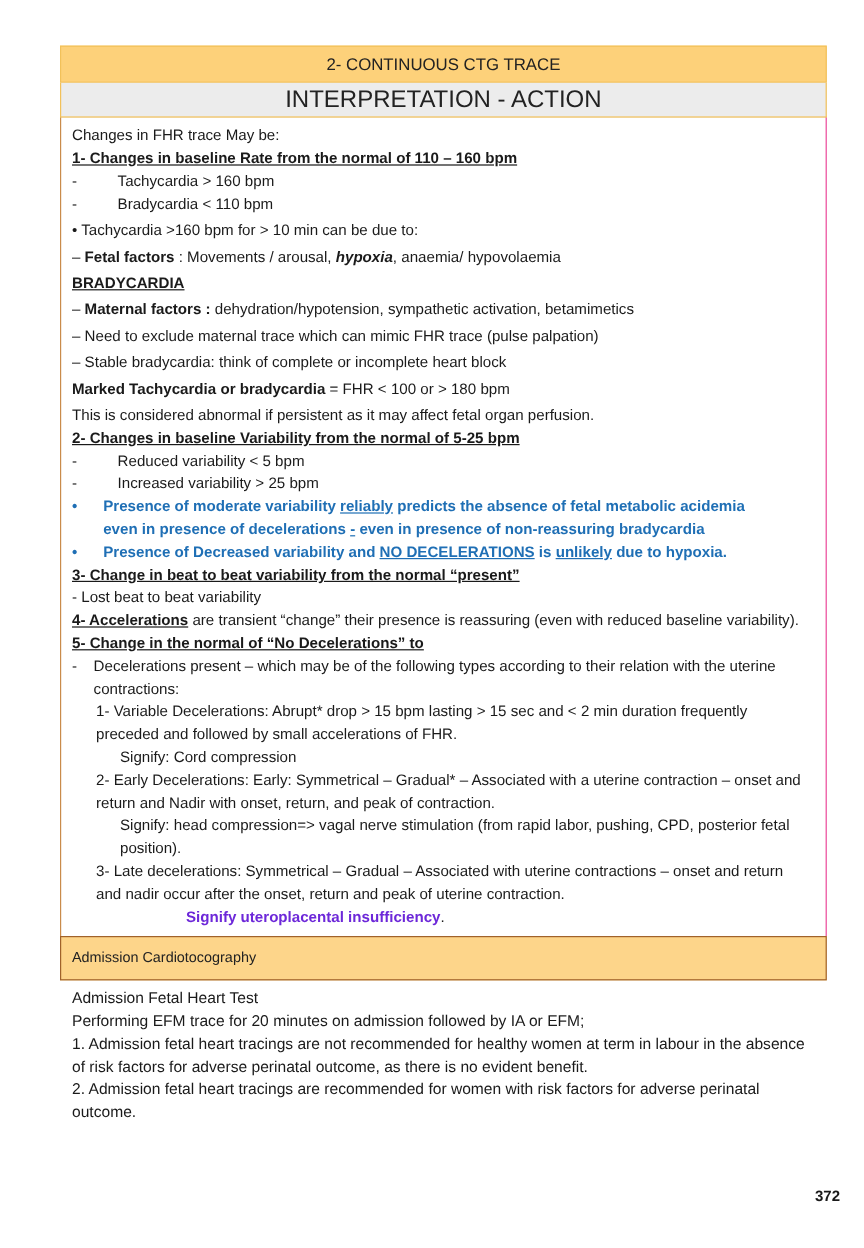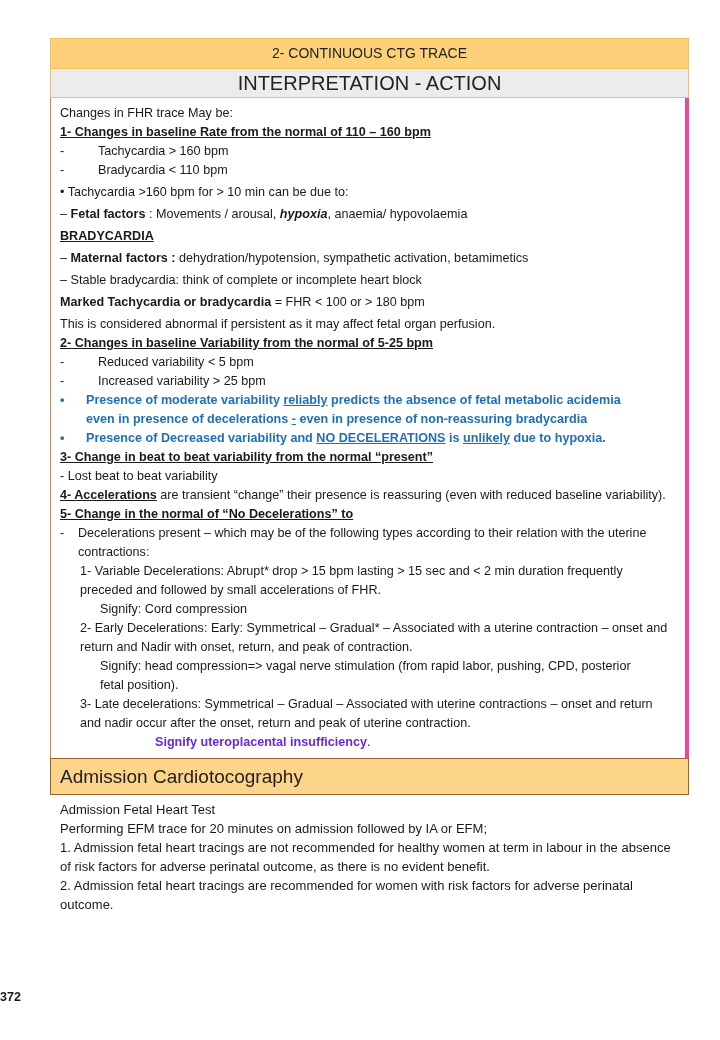--- a/index.html
+++ b/index.html
@@ -11,58 +11,59 @@
   .hdr1 {
     height: 29px; background: #fdd17a; border: 1px solid #f2c15a;
     text-align: center; font-size: 14px; line-height: 29px; color: #222;
   }
   .hdr2 {
     height: 28px; background: #ececec; border-left: 1px solid #f2c15a; border-right: 1px solid #f2c15a;
     border-bottom: 1px solid #f2c15a;
     text-align: center; font-size: 20px; line-height: 28px; color: #222;
   }
   .body-box {
-    border-left: 1px solid #c98b4a; border-right: 4px solid #ec4899;
+    border-left: 1px solid #c98b4a; border-right: 1px solid #ec4899;
     padding: 6px 8px 6px 9px; font-size: 12.6px; line-height: 19px;
   }
   .line { white-space: nowrap; }
   .wrap { white-space: normal; }
   .gap { margin-top: 3px; }
   b, .b { font-weight: bold; }
   u { }
   .dash { display: inline-block; width: 18px; }
   .bullet { display: inline-block; width: 26px; }
   .blue { color: #1f6fb5; font-weight: bold; }
   .red { color: #6d28d9; font-weight: bold; }
   .ind2 { padding-left: 20px; }
   .ind3 { padding-left: 40px; }
   .ind4 { padding-left: 95px; }
   .hdr3 {
     height: 35px; background: #fdd58a; border: 1px solid #a0622a;
-    font-size: 19px; line-height: 35px; padding-left: 9px; color: #222;
+    font-size: 12px; line-height: 35px; padding-left: 9px; color: #222;
   }
   .after { padding: 5px 10px 0 10px; font-size: 13px; line-height: 19px; }
-  .pagenum { position: absolute; top: 990px; left: 0; width: 700px; text-align: left; font-weight: bold; font-size: 12.5px; }
+  .pagenum { position: absolute; top: 990px; left: 0; width: 700px; text-align: right; font-weight: bold; font-size: 12.5px; }
 </style>
 </head>
 <body>
 
 <div class="page">
   <div class="hdr1">2- CONTINUOUS CTG TRACE</div>
   <div class="hdr2">INTERPRETATION - ACTION</div>
 
   <div class="body-box">
     <div class="line">Changes in FHR trace May be:</div>
     <div class="line b"><u>1- Changes in baseline Rate from the normal of 110 – 160 bpm</u></div>
     <div class="line"><span class="dash">-</span><span class="ind2">Tachycardia &gt; 160 bpm</span></div>
     <div class="line"><span class="dash">-</span><span class="ind2">Bradycardia &lt; 110 bpm</span></div>
     <div class="line gap"><span>• </span><span>Tachycardia &gt;160 bpm for &gt; 10 min can be due to:</span></div>
     <div class="line gap"><span>– </span><b>Fetal factors</b><span> : Movements / arousal, </span><b><i>hypoxia</i></b><span>, anaemia/ hypovolaemia</span></div>
     <div class="line gap b"><u>BRADYCARDIA</u></div>
     <div class="line gap"><span>– </span><b>Maternal factors :</b><span> dehydration/hypotension, sympathetic activation, betamimetics</span></div>
+    <div class="line gap">– Need to exclude maternal trace which can mimic FHR trace (pulse palpation)</div>
     <div class="line gap">– Stable bradycardia: think of complete or incomplete heart block</div>
     <div class="line gap"><b>Marked Tachycardia or bradycardia</b><span> = FHR &lt; 100 or &gt; 180 bpm</span></div>
     <div class="line gap">This is considered abnormal if persistent as it may affect fetal organ perfusion.</div>
     <div class="line b"><u>2- Changes in baseline Variability from the normal of 5-25 bpm</u></div>
     <div class="line"><span class="dash">-</span><span class="ind2">Reduced variability &lt; 5 bpm</span></div>
     <div class="line"><span class="dash">-</span><span class="ind2">Increased variability &gt; 25 bpm</span></div>
     <div class="line blue"><span class="bullet">•</span><span>Presence of moderate variability </span><u>reliably</u><span> predicts the absence of fetal metabolic acidemia</span></div>
     <div class="line blue" style="padding-left:26px"><span>even in presence of decelerations </span><u>-</u><span> even in presence of non-reassuring bradycardia</span></div>
     <div class="line blue"><span class="bullet">•</span><span>Presence of Decreased variability and </span><u>NO DECELERATIONS</u><span> is </span><u>unlikely</u><span> due to hypoxia.</span></div>
     <div class="line b"><u>3- Change in beat to beat variability from the normal “present”</u></div>

